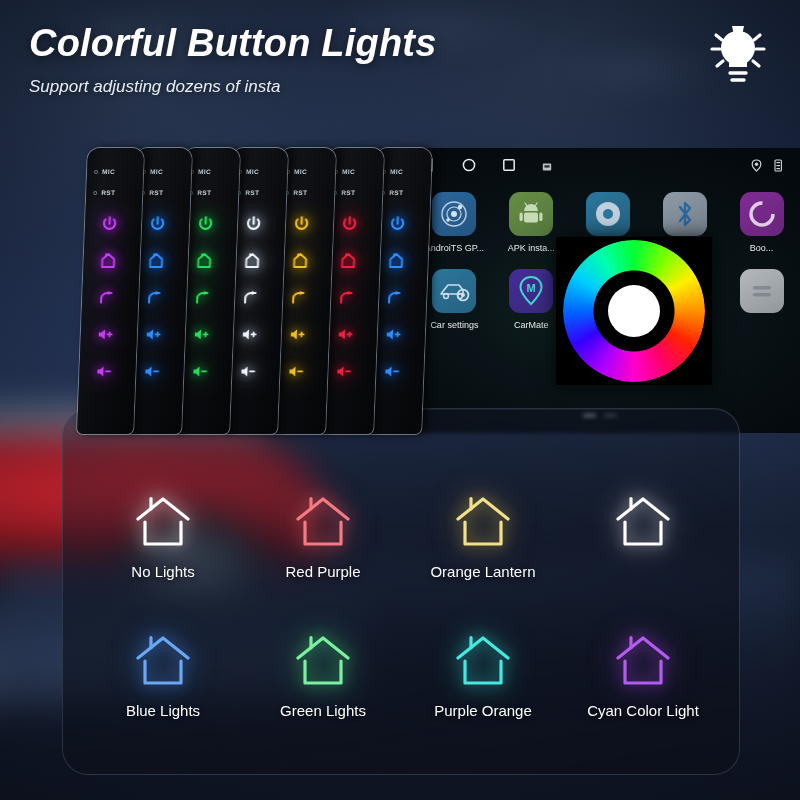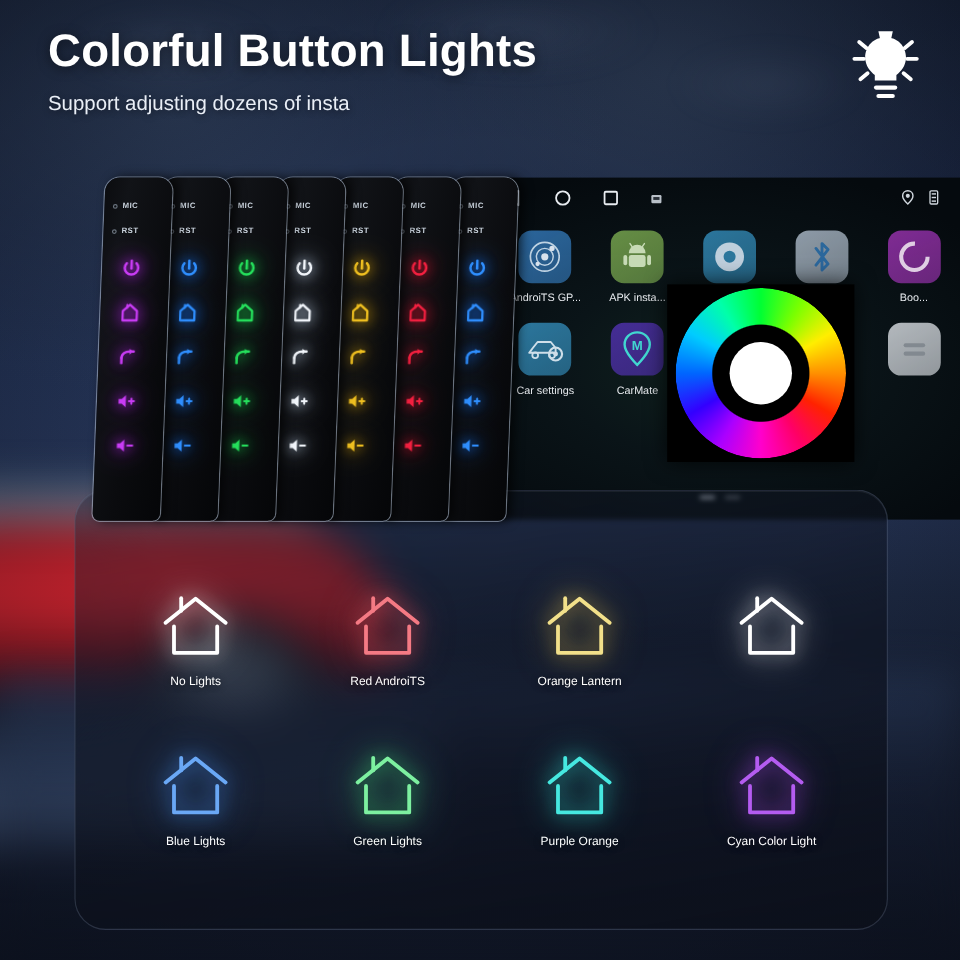--- a/index.html
+++ b/index.html
@@ -55,21 +55,21 @@
     position:absolute; left:0; top:560px; width:100%; height:240px;
     background:linear-gradient(180deg, rgba(60,84,126,.38) 0%, rgba(32,46,76,.25) 45%, rgba(17,23,38,.6) 100%);
     filter:blur(16px);
   }
   .bg-vignette{
     position:absolute; inset:0;
     background:radial-gradient(ellipse 90% 75% at 50% 45%, rgba(0,0,0,0) 40%, rgba(5,8,16,.55) 100%);
   }
 
   
-  .header{ position:absolute; left:40px; top:22px; width:720px; }
+  .header{ position:absolute; left:29px; top:22px; width:720px;font-style:italic; }
   .title{
     font-size:38px; font-weight:bold; color:#ffffff; letter-spacing:.2px;
     text-shadow:0 2px 10px rgba(0,0,0,.5);
   }
   .subtitle{
     margin-top:12px; font-size:17px; color:#e9eef6; font-weight:400;
     text-shadow:0 1px 6px rgba(0,0,0,.45);
   }
   .bulb-icon{ position:absolute; right:30px; top:16px; width:64px; height:72px; }
 
@@ -154,21 +154,21 @@
     border:1px solid rgba(150,170,200,.22);
     backdrop-filter:blur(2px);
     box-shadow:inset 0 1px 0 rgba(255,255,255,.06);
   }
   .grid{ position:absolute; left:20px; top:78px; width:640px; }
   .grow{ display:flex; }
   .cell{ width:160px; text-align:center; }
   .cell .house{ height:62px; display:flex; align-items:flex-end; justify-content:center; }
   .cell .house svg{ display:block; }
   .cell .clbl{
-    margin-top:14px; font-size:10px; color:#ffffff; font-weight:400;
+    margin-top:14px; font-size:15px; color:#ffffff; font-weight:400;
     text-shadow:0 1px 5px rgba(0,0,0,.65);
   }
   .grow + .grow{ margin-top:46px; }
 </style>
 </head>
 <body>
 
 <div id="stage">
 
   <div class="bg-base"></div>
@@ -659,21 +659,21 @@
        <div class="clbl">No Lights</div>
           </div>
           <div class="cell">
             <div class="house">
               <svg width="58" height="54" viewBox="0 0 58 54" style="filter:drop-shadow(0 0 7px rgba(244,90,100,0.60)) drop-shadow(0 0 14px rgba(244,90,100,0.60))">
     <path d="M4 24 L29 4 L54 24" fill="none" stroke="#f47a84" stroke-width="3.2" stroke-linecap="round" stroke-linejoin="round"></path>
     <path d="M17 14 V3.5" fill="none" stroke="#f47a84" stroke-width="3.2" stroke-linecap="round"></path>
     <path d="M11 27 V49 H47 V27" fill="none" stroke="#f47a84" stroke-width="3.2" stroke-linecap="round" stroke-linejoin="round"></path>
   </svg>
             </div>
-       <div class="clbl">Red AndroiTS</div>
+       <div class="clbl">Red Purple</div>
           </div>
           <div class="cell">
             <div class="house">
               <svg width="58" height="54" viewBox="0 0 58 54" style="filter:drop-shadow(0 0 7px rgba(240,200,80,0.55)) drop-shadow(0 0 14px rgba(240,200,80,0.55))">
     <path d="M4 24 L29 4 L54 24" fill="none" stroke="#f2e08a" stroke-width="3.2" stroke-linecap="round" stroke-linejoin="round"></path>
     <path d="M17 14 V3.5" fill="none" stroke="#f2e08a" stroke-width="3.2" stroke-linecap="round"></path>
     <path d="M11 27 V49 H47 V27" fill="none" stroke="#f2e08a" stroke-width="3.2" stroke-linecap="round" stroke-linejoin="round"></path>
   </svg>
             </div>
        <div class="clbl">Orange Lantern</div>

